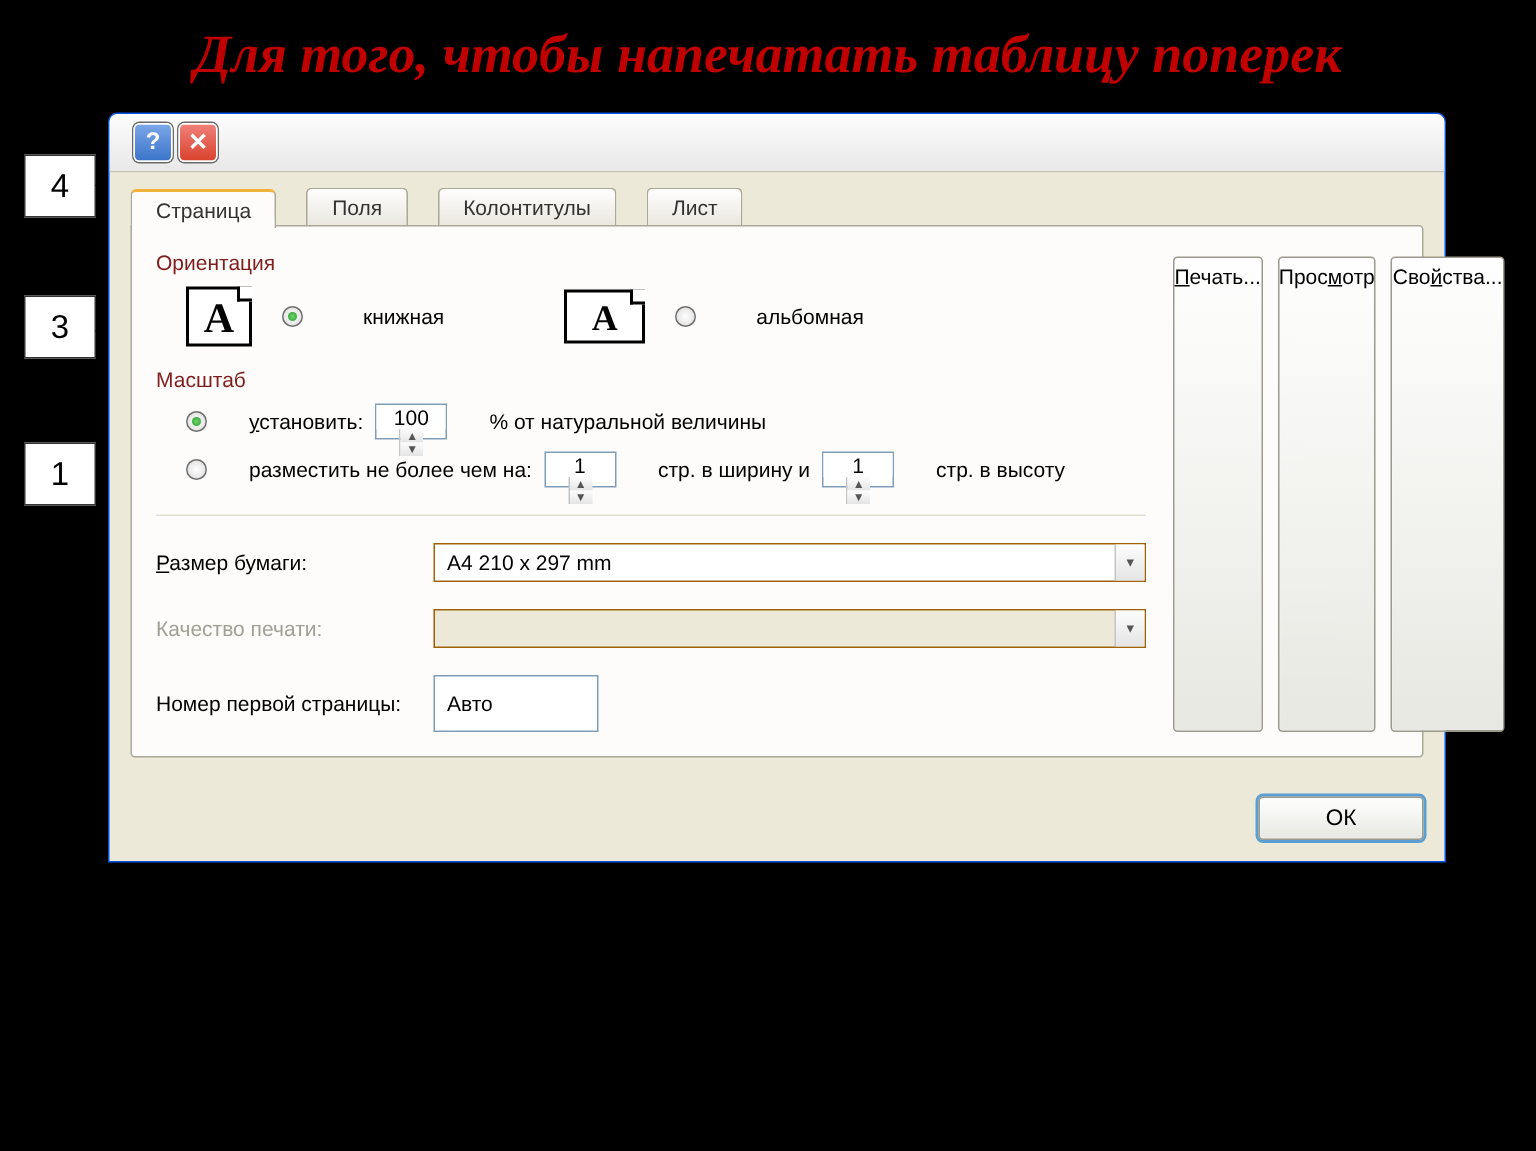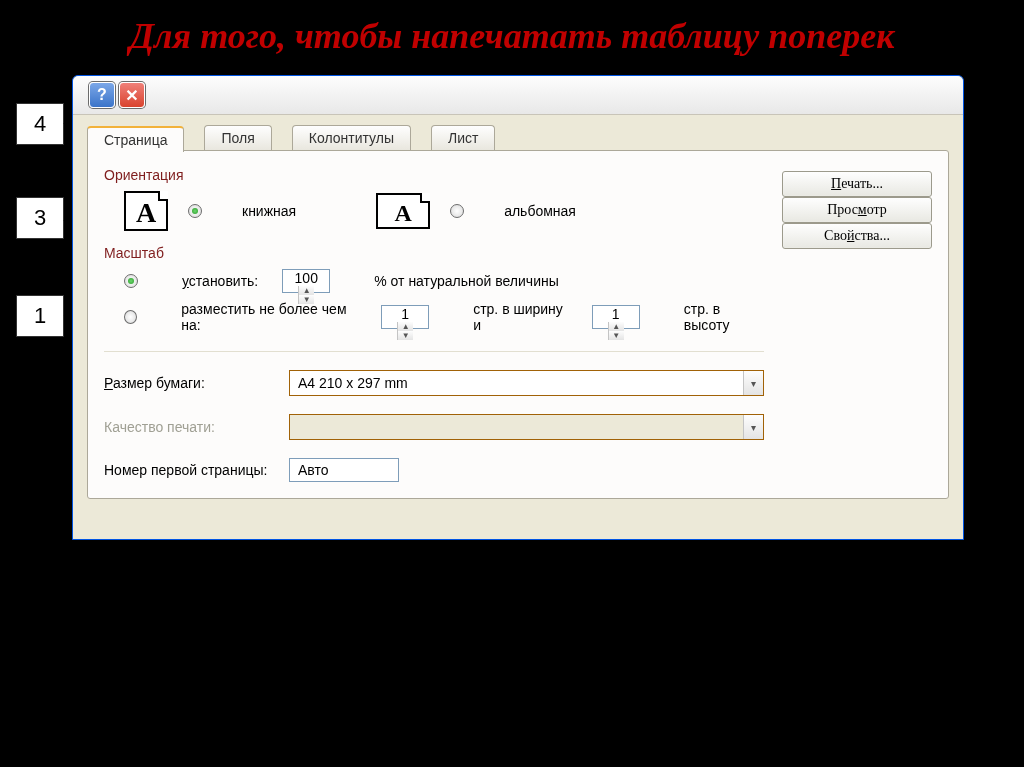--- a/index.html
+++ b/index.html
@@ -109,21 +109,21 @@
   }
   .panel {
     border: 1px solid #aca899;
     background: #fdfcfb;
     padding: 14px 16px 16px 16px;
     border-radius: 0 3px 3px 3px;
     position: relative;
   }
   .main-cols { display:flex; gap:18px; }
   .main-left { flex:1; }
-  .btncol { width: 150px; display:flex; flex-direction:column; gap:0; padding-top:6px;font-family:Liberation Serif, serif;}
+  .btncol { width: 150px; display:flex; flex-direction:row; gap:10px; padding-top:6px;}
   .wbtn {
     background: linear-gradient(#fefefe,#e8e8e2);
     border: 1px solid #9c9a8c;
     border-radius: 3px;
     padding: 4px 0;
     text-align: center;
     font-size: 14px;
     box-shadow: inset 0 0 1px #fff;
   }
   .grouplabel {
@@ -170,21 +170,21 @@
     align-items: center;
     justify-content: center;
     vertical-align: middle;
   }
   .radio.sel::after {
     content:'';
     width:6px;height:6px;border-radius:50%;
     background: radial-gradient(#6bd66b,#2a9a2a);
   }
   .scale-row {
-    display:flex; align-items:center; gap:24px;
+    display:flex; align-items:center; gap:8px;
     padding-left: 20px; margin: 8px 0;
   }
   .spin {
     display:inline-flex;align-items:center;
     border:1px solid #7e9db9;background:#fff;
     height:24px;
     flex-direction:column;
   }
   .spin input{
     border:none;outline:none;width:46px;text-align:center;
@@ -211,21 +211,21 @@
   }
   .combo .val{flex:1;padding:4px 8px;font-size:14px;}
   .combo .ddl{
     width:20px;border-left:1px solid #c4c4c4;
     background:linear-gradient(#fdfdfd,#e4e4e4);
     display:flex;align-items:center;justify-content:center;font-size:10px;color:#555;
   }
   .combo.disabled{background:#ece9d8;}
   .textin{
     border:1px solid #7e9db9;background:#fff;padding:3px 8px;
-    width:110px;font-size:14px;height:24px;
+    width:110px;font-size:14px;height:38px;
   }
   .hr{ border-top:1px solid #e2dfd0; margin:18px 0 6px 0;}
   .footer{
     display:flex;justify-content:flex-end;gap:12px;
     padding:12px 14px 14px 14px;
   }
   .footer .wbtn{ width:110px; padding:5px 0; font-size:15px;}
   .footer .wbtn.primary{
     box-shadow: 0 0 0 2px #5a9fd4, inset 0 0 1px #fff;
   }
@@ -356,15 +356,16 @@
           </div>
           <div class="btncol">
             <div class="wbtn"><span class="u">П</span>ечать...</div>
             <div class="wbtn">Прос<span class="u">м</span>отр</div>
             <div class="wbtn">Сво<span class="u">й</span>ства...</div>
           </div>
         </div>
       </div>
     </div>
     <div class="footer">
+      <div class="wbtn primary">ОК</div>
     </div>
   </div>
 </div>
 
 </body></html>

